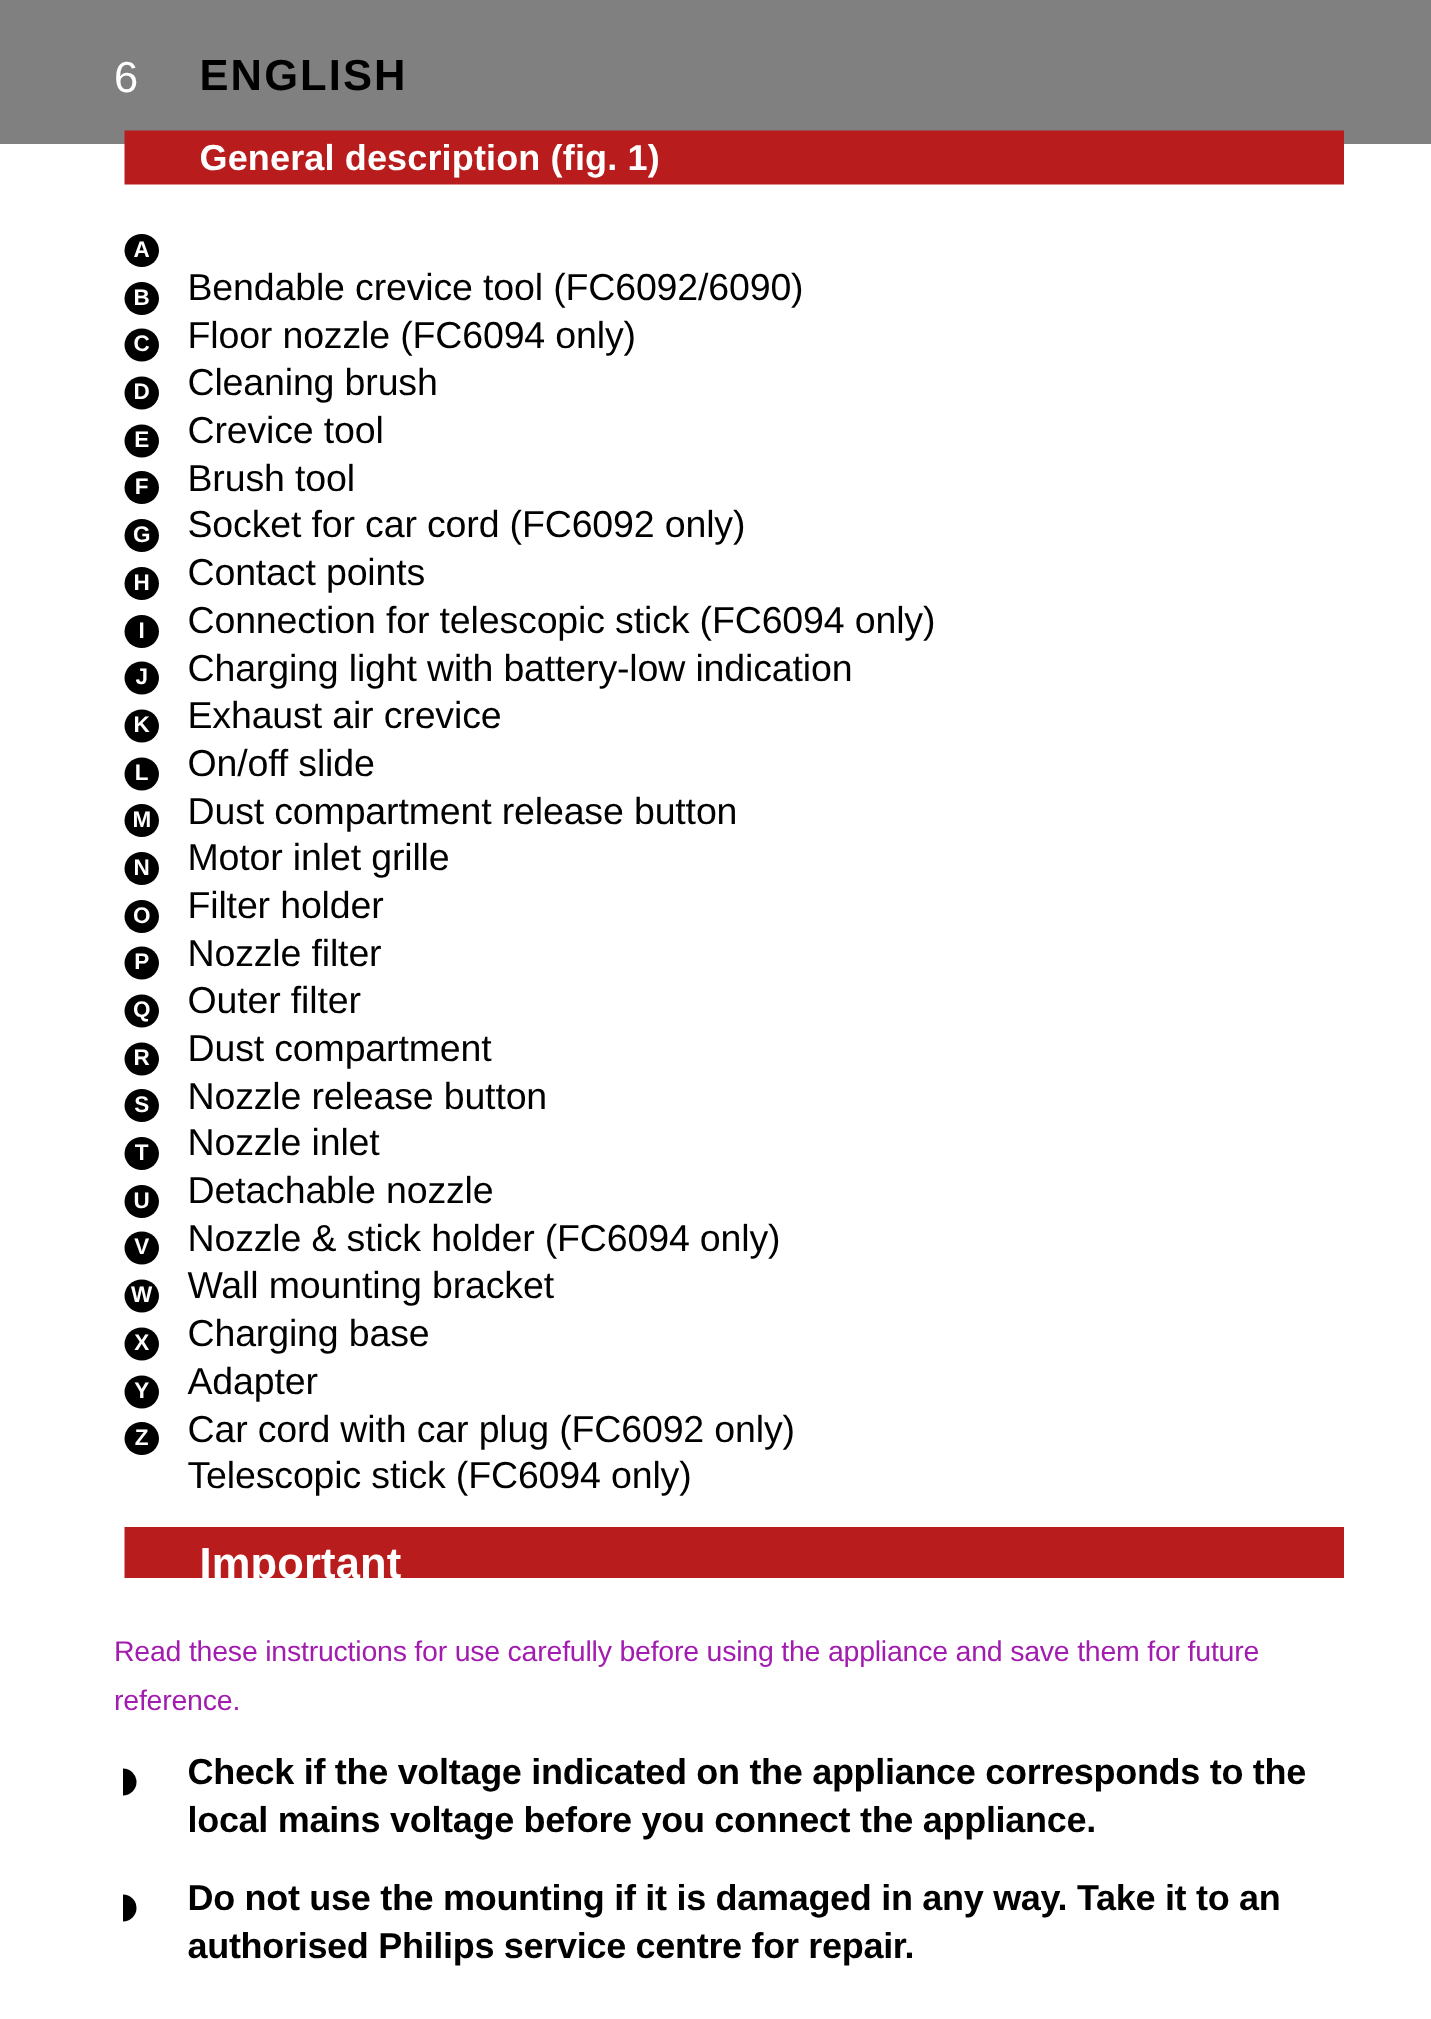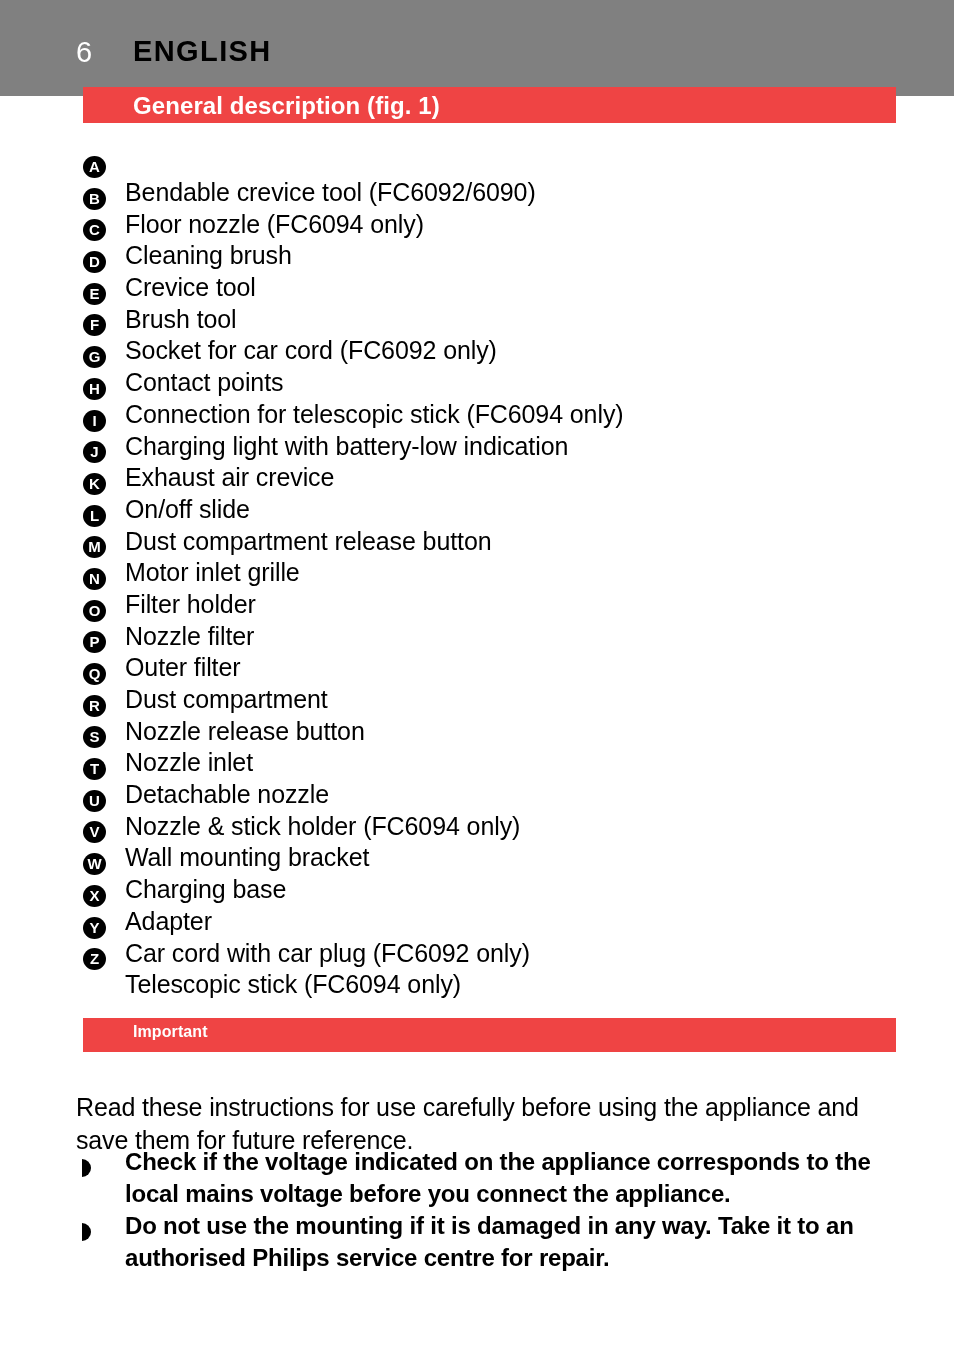--- a/index.html
+++ b/index.html
@@ -45,21 +45,21 @@
     font-weight: 700;
     line-height: 38px;
     letter-spacing: 1.4px;
   }
 
   
   .section-bar {
     position: absolute;
     left: 83px;
     width: 813px;
-    background: #ef4444;
+    background: #b91c1c;
     box-sizing: border-box;
   }
   .section-bar .section-bar-label {
     position: absolute;
     left: 50px;
     color: #ffffff;
     font-weight: 700;
     letter-spacing: 0.1px;
     white-space: nowrap;
   }
@@ -72,22 +72,22 @@
     top: 5px;
     font-size: 24px;
     line-height: 28px;
   }
 
   #bar-important {
     top: 1018px;
     height: 34px;
   }
   #bar-important .section-bar-label {
-    top: 0;
-    font-size: 16px;
+    top: 12px;
+    font-size: 29px;
     line-height: 27px;
   }
 
   
   .parts-list {
     position: absolute;
     left: 83px;
     top: 153px;
     width: 830px;
   }
@@ -122,39 +122,40 @@
     letter-spacing: -0.1px;
     margin-top: 24px;
   }
 
   
   .intro-paragraph {
     position: absolute;
     left: 76px;
     top: 1066px;
     width: 818px;
-    font-size: 25px;
+    font-size: 19px;
     font-weight: 300;
     line-height: 33px;
-    color: #000000;
+    color: #a21caf;
     letter-spacing: -0.15px;
   }
 
   
   .warning-list {
     position: absolute;
     left: 76px;
     top: 1146px;
     width: 820px;
   }
   .warning-row {
     position: relative;
     margin-bottom: 0px;
     padding-left: 49px;
     min-height: 64px;
+    margin-top: 20px;
   }
   .warning-marker {
     position: absolute;
     left: 6px;
     top: 13px;
     width: 9px;
     height: 18px;
     background: #000000;
     border-radius: 0 9px 9px 0;
   }

